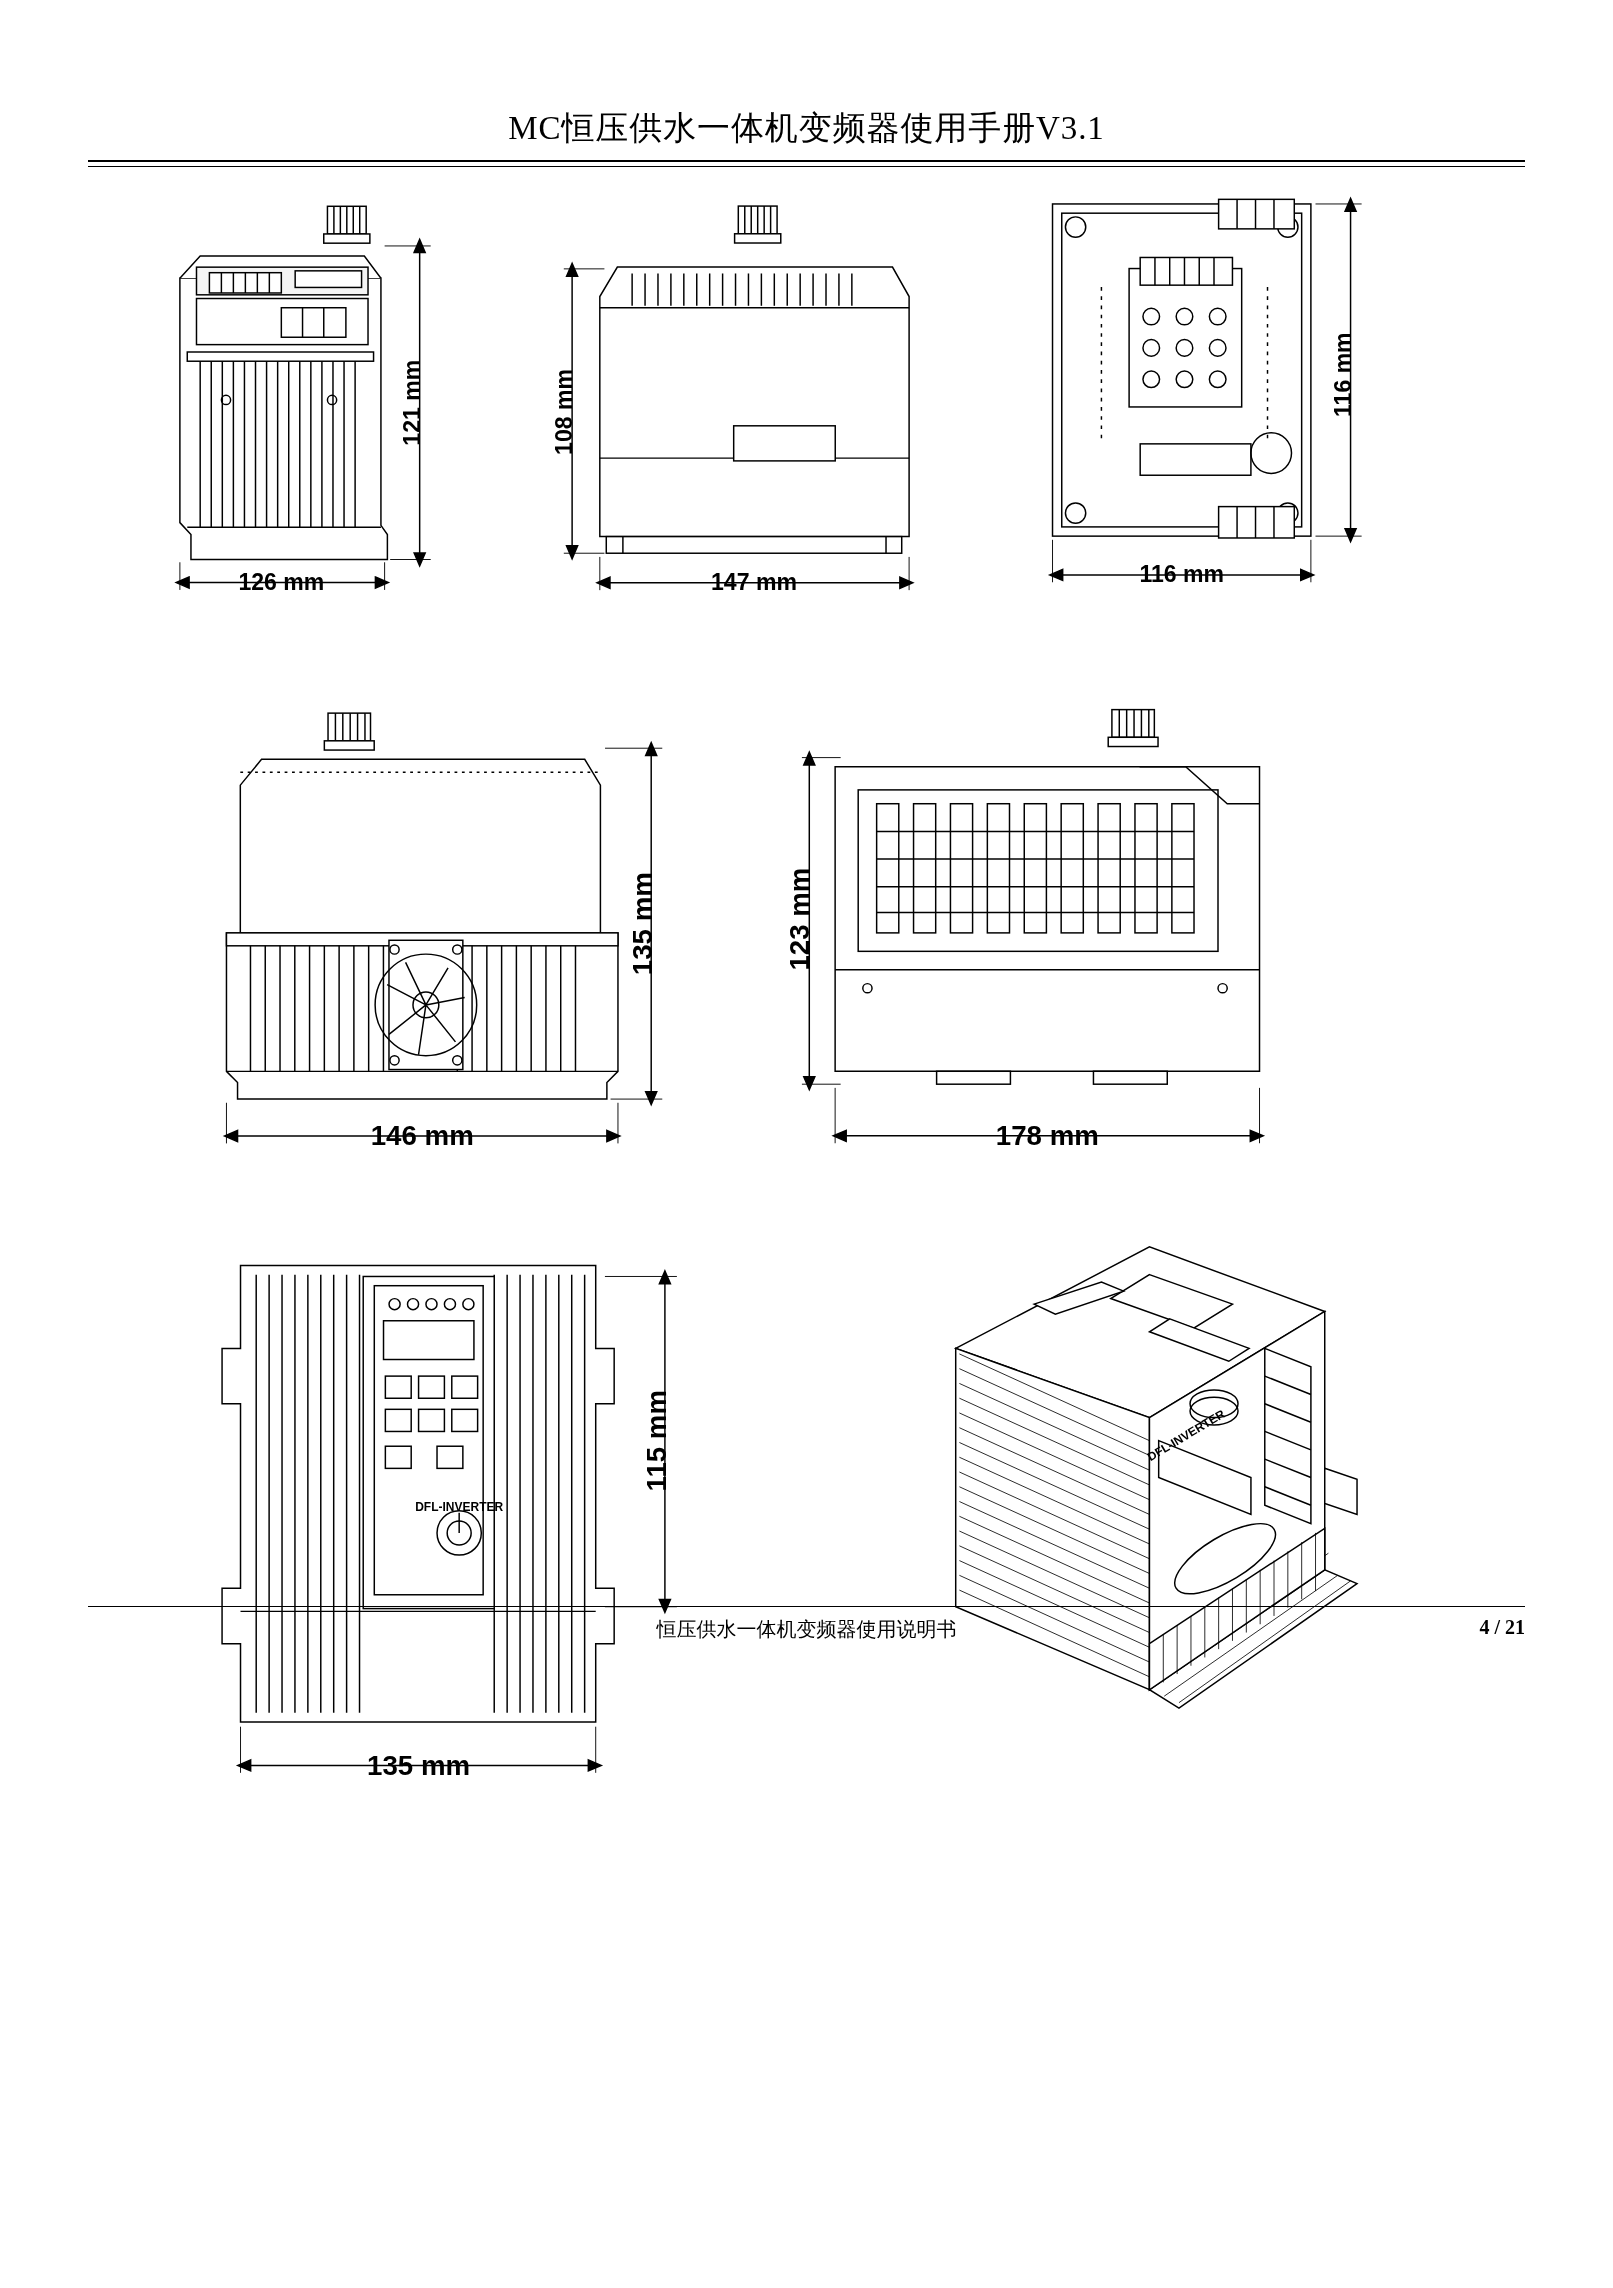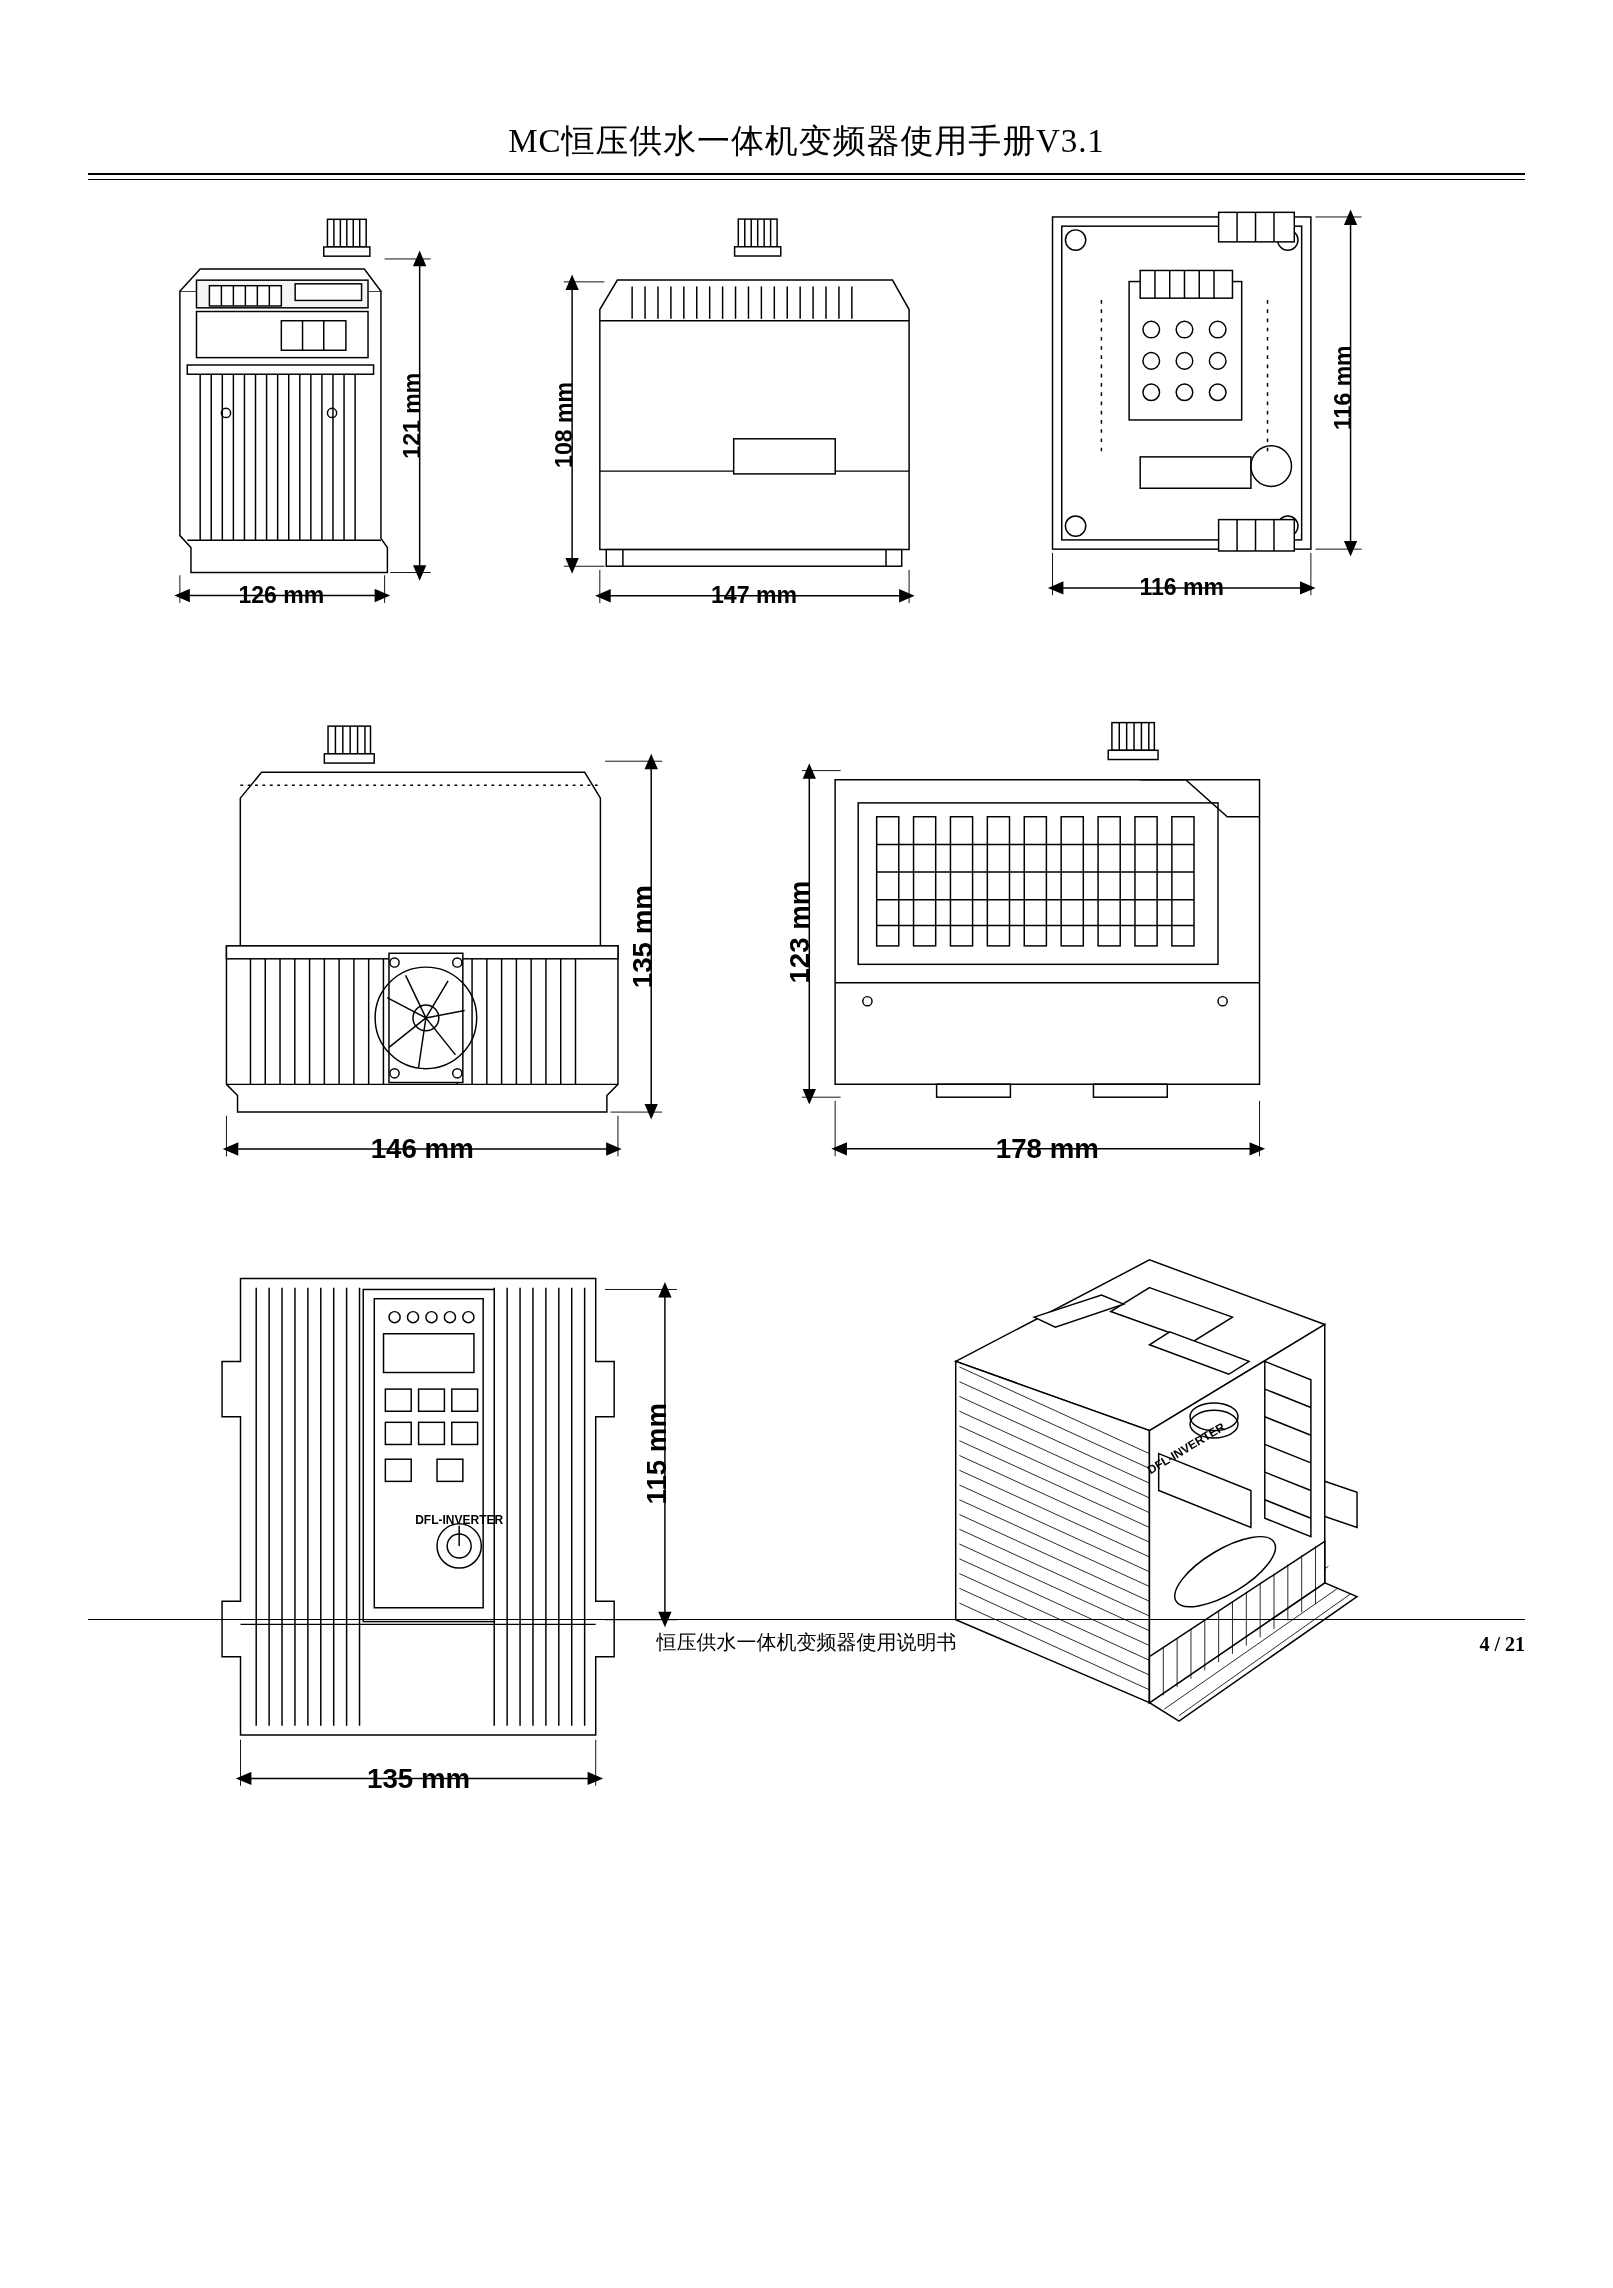--- a/index.html
+++ b/index.html
@@ -6,21 +6,21 @@
   body {
     width:1613px; height:2289px;
     background:#ffffff;
     font-family:"Liberation Serif", serif;
     color:#000;
     position:relative;
     overflow:hidden;
   }
   .page {
     position:absolute;
-    left:0; top:17px;
+    left:0; top:4px;
     width:1613px; height:1727px;
     box-sizing:border-box;
     padding:0 88px;
   }
   
   .doc-header {
     margin-top:102px;
     text-align:center;
     font-size:33px;
     letter-spacing:0.9px;
@@ -56,21 +56,21 @@
   }
   
   .footer {
     position:absolute;
     left:88px; right:88px;
     bottom:88px;
   }
   .footer-rule { border-top:1.8px solid #000; }
   .footer-inner {
     display:flex;
-    align-items:flex-end;
+    align-items:flex-start;
     justify-content:center;
     position:relative;
     padding-top:9.2px;
     font-size:20px;
   }
   .footer-page {
     position:absolute;
     right:0;
     font-weight:bold;
     font-size:20px;

